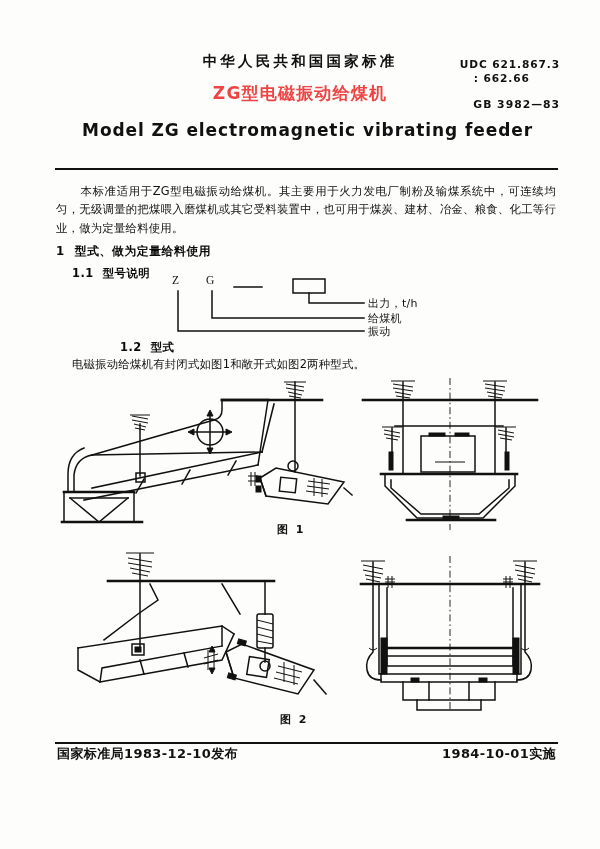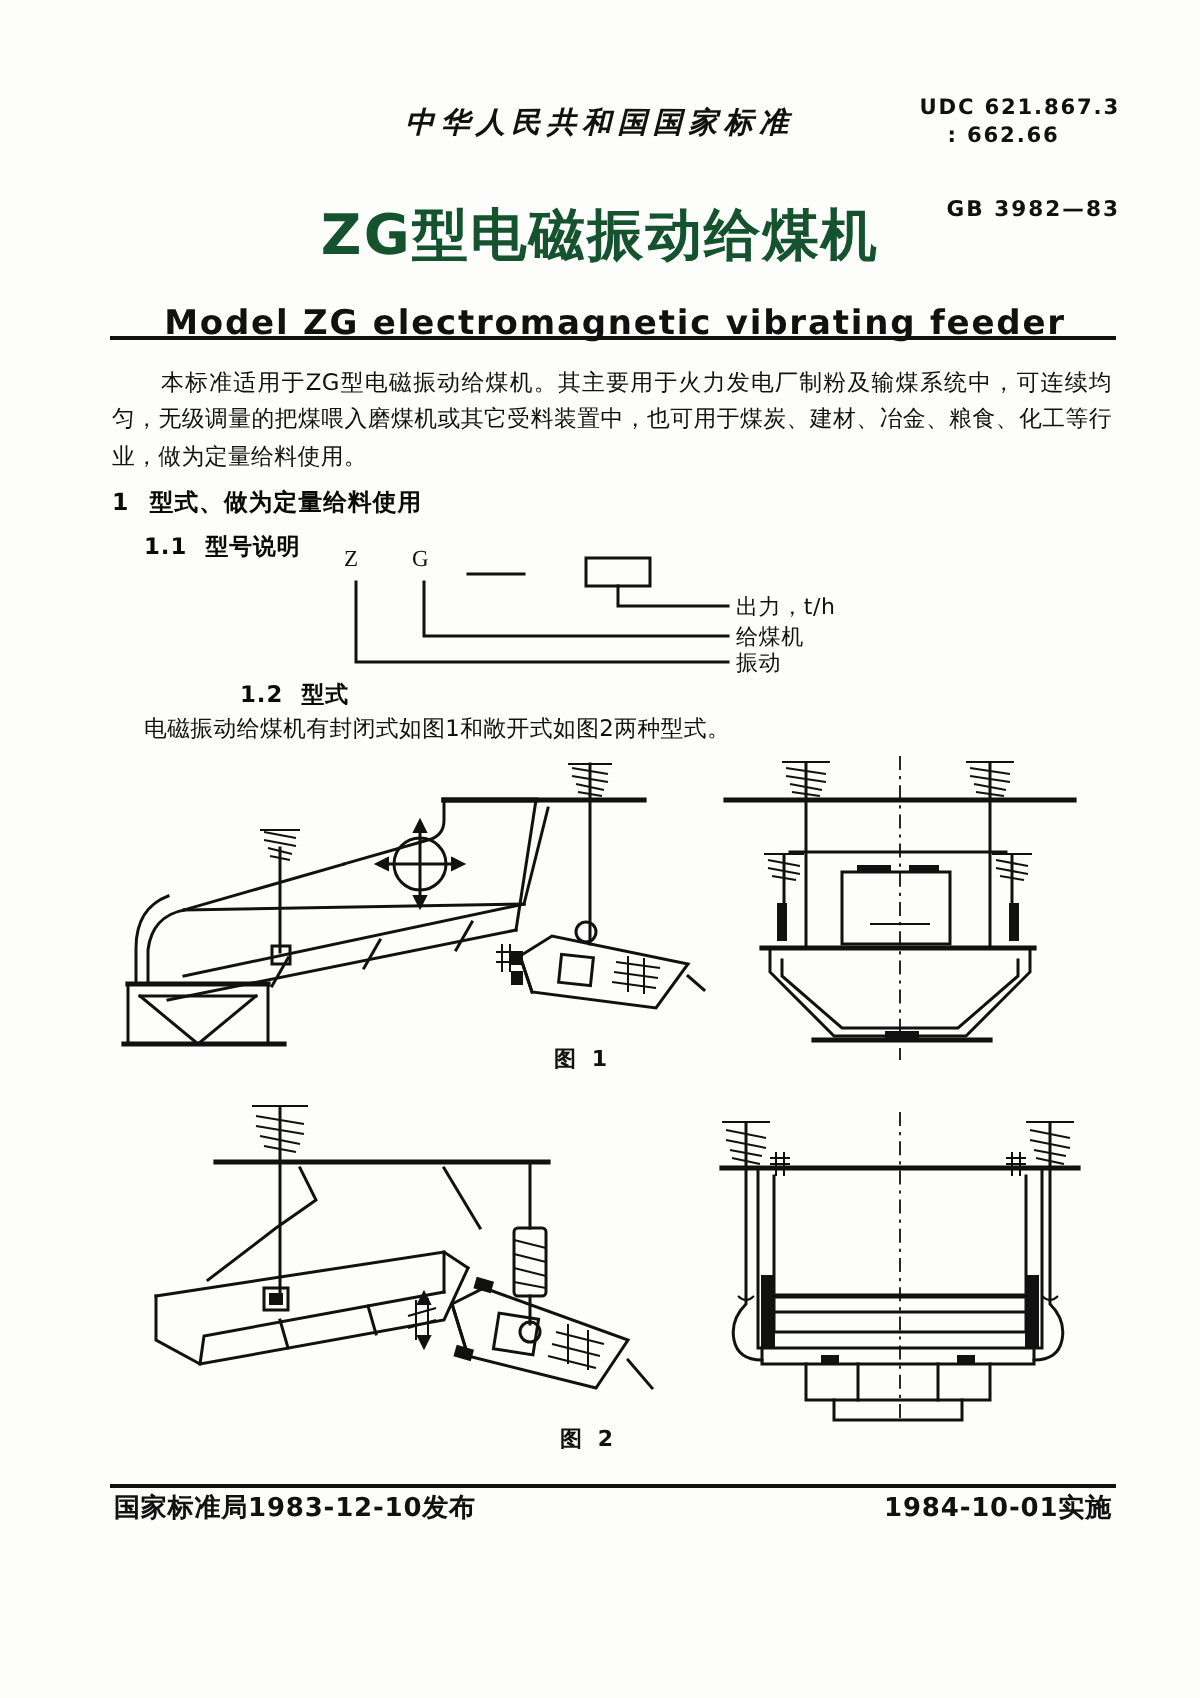--- a/index.html
+++ b/index.html
@@ -26,42 +26,41 @@
     position: absolute;
     left: 0; right: 0;
     top: 52px;
     text-align: center;
   }
   .org-line {
     font-size: 14.5px;
     font-weight: bold;
     letter-spacing: 3.2px;
     color: #111;
-    font-style: italic;
   }
   .main-title {
-    margin-top: 28px;
-    font-size: 28px;
+    margin-top: 11px;
+    font-size: 17px;
     font-weight: bold;
     letter-spacing: 1.2px;
-    color: #14532d;
+    color: #ef4444;
   }
   .en-title {
     margin-top: 15px;
     font-size: 17px;
     font-weight: bold;
     letter-spacing: 0.9px;
     color: #111;
     margin-left: 15px;
   }
 
   .udc-block {
     position: absolute;
     right: 40px;
-    top: 48px;
+    top: 58px;
     text-align: left;
     font-size: 10.6px;
     font-weight: bold;
     letter-spacing: 0.9px;
     line-height: 1.28;
     color: #111;
   }
   .udc-second { padding-left: 14px; }
   .gb-no {
     position: absolute;

